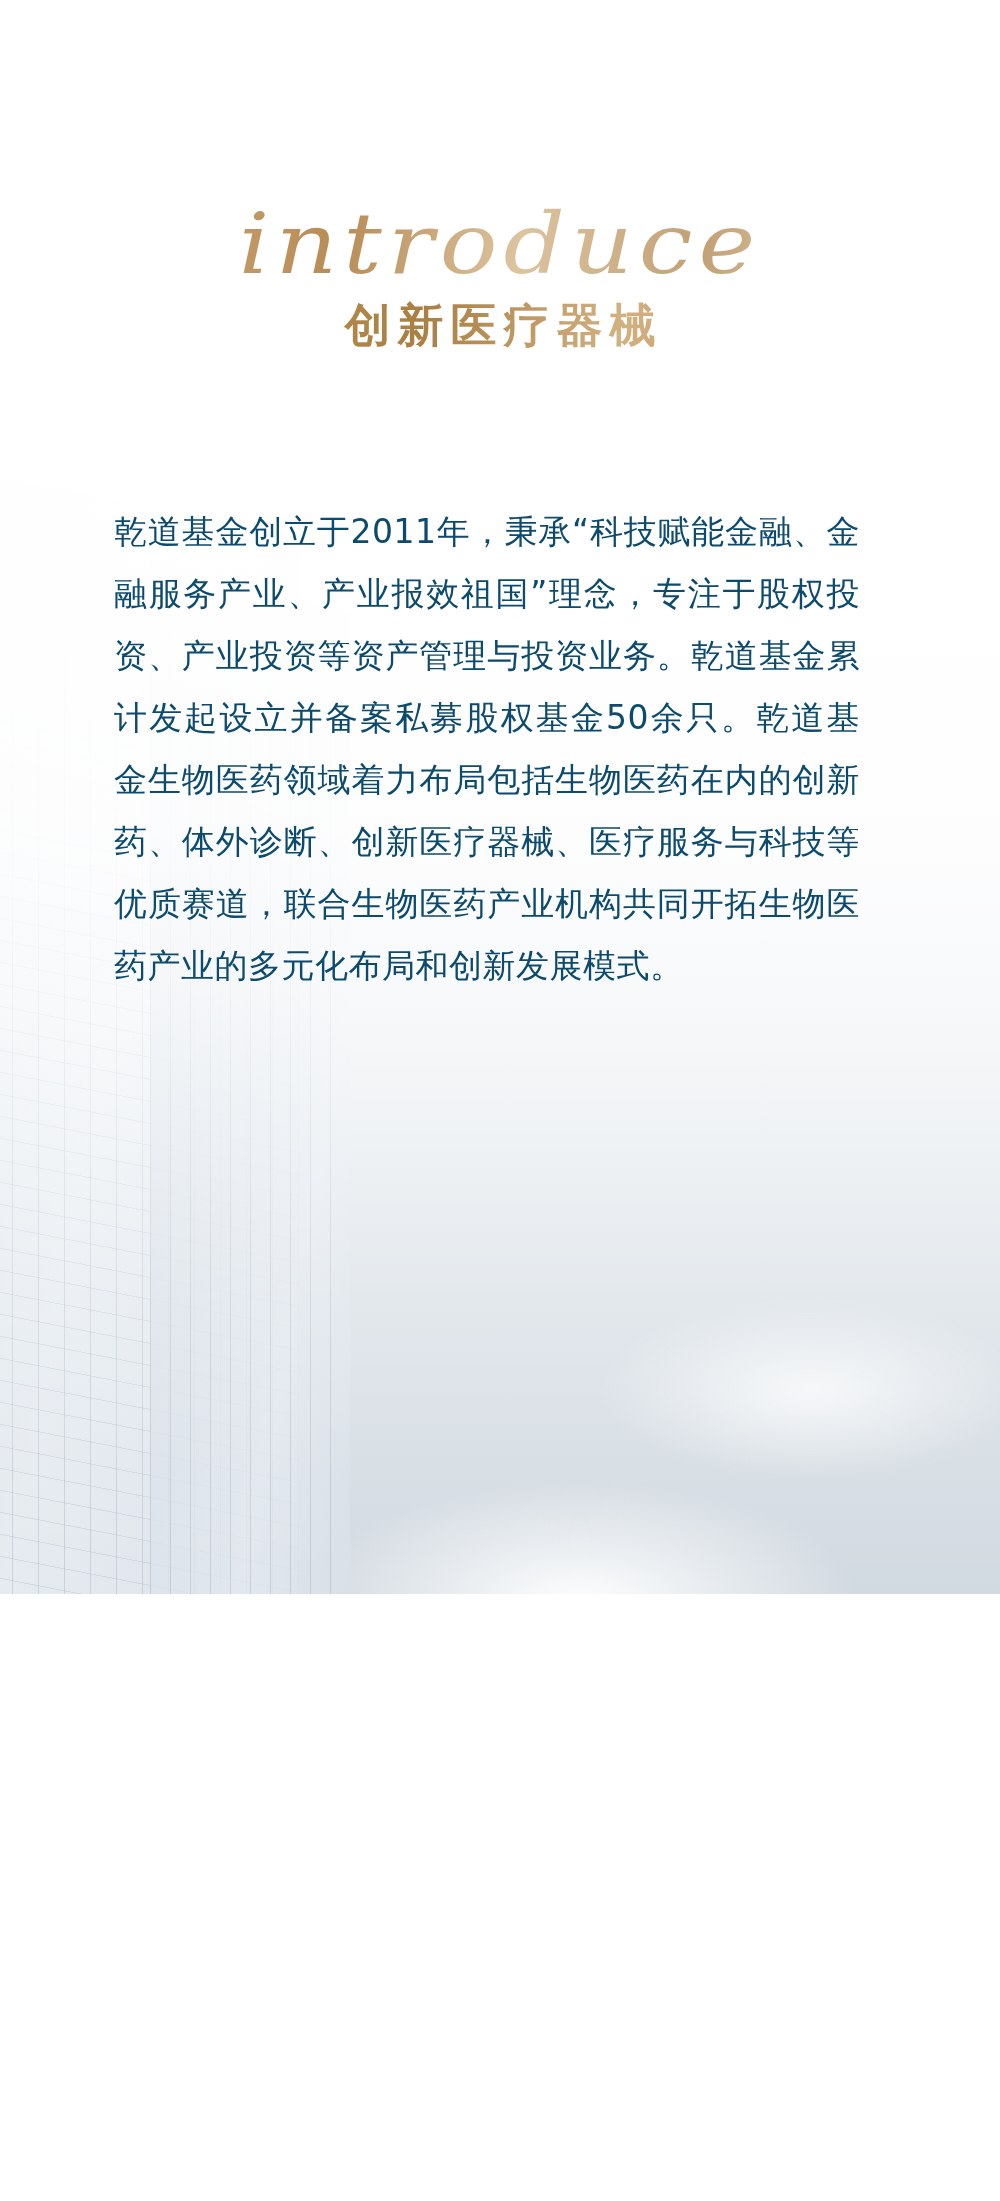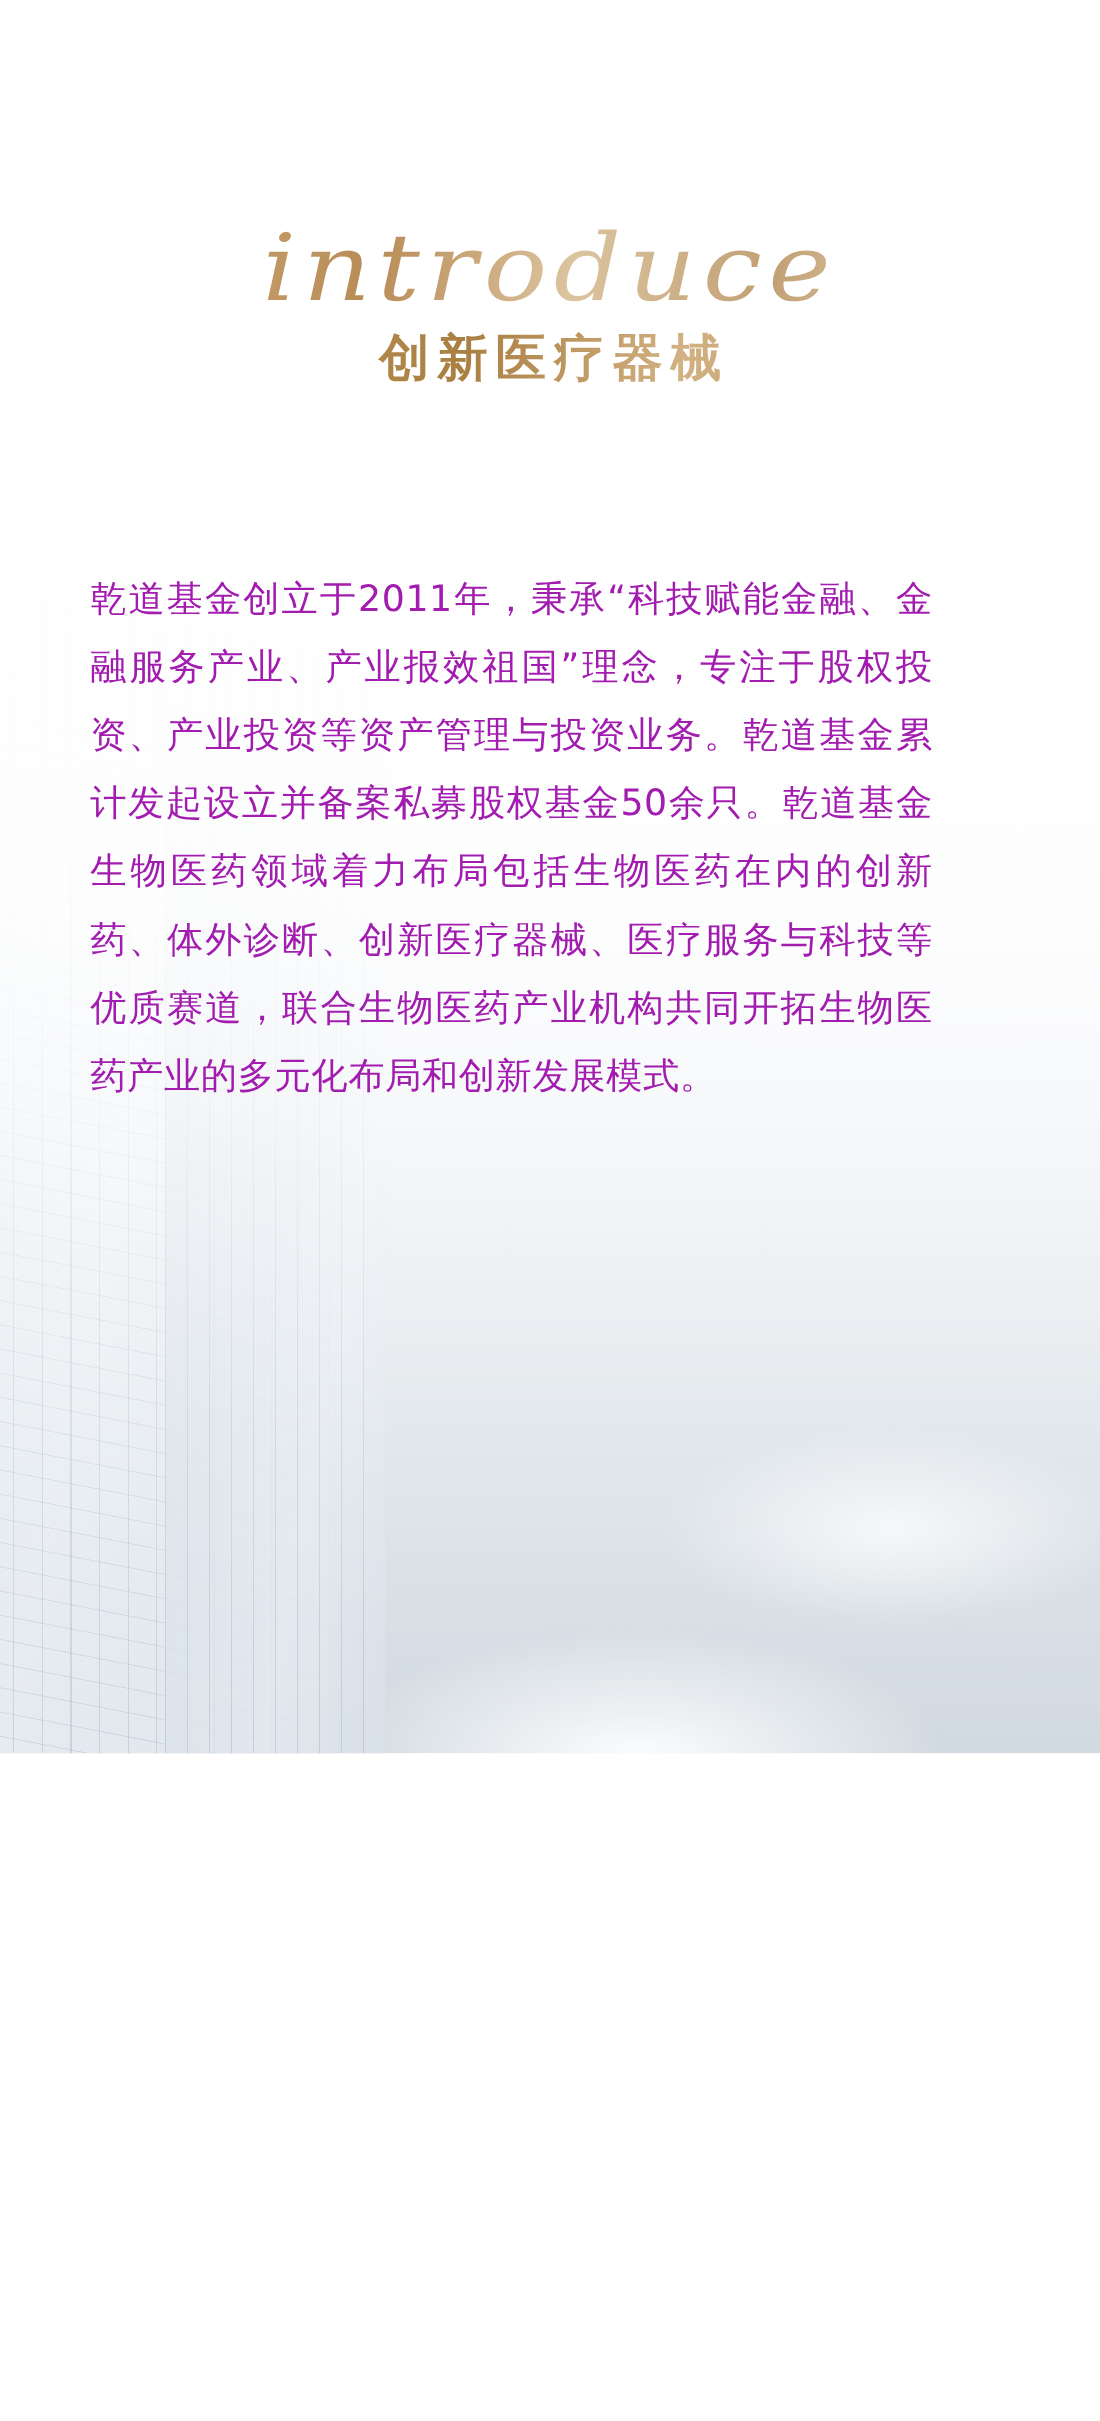--- a/index.html
+++ b/index.html
@@ -230,27 +230,27 @@
       #b98f52 82%,
       #caa76f 100%);
     -webkit-background-clip: text;
     background-clip: text;
     color: transparent;
     -webkit-text-fill-color: transparent;
     text-indent: 7px;
   }
 
   .body-text {
-    margin: 12px;
-    padding: 148px 140px 0 70px;
+    margin: 0;
+    padding: 148px 140px 0 114px;
     font-family: "DejaVu Sans", sans-serif;
     font-size: 33px;
     line-height: 62px;
     letter-spacing: 0.5px;
-    color: #a21caf;
+    color: #0c4a6e;
     text-align: justify;
     text-justify: inter-ideograph;
   }
 </style>
 </head>
 <body>
 
 <div class="page">
 
   <div class="bg">

